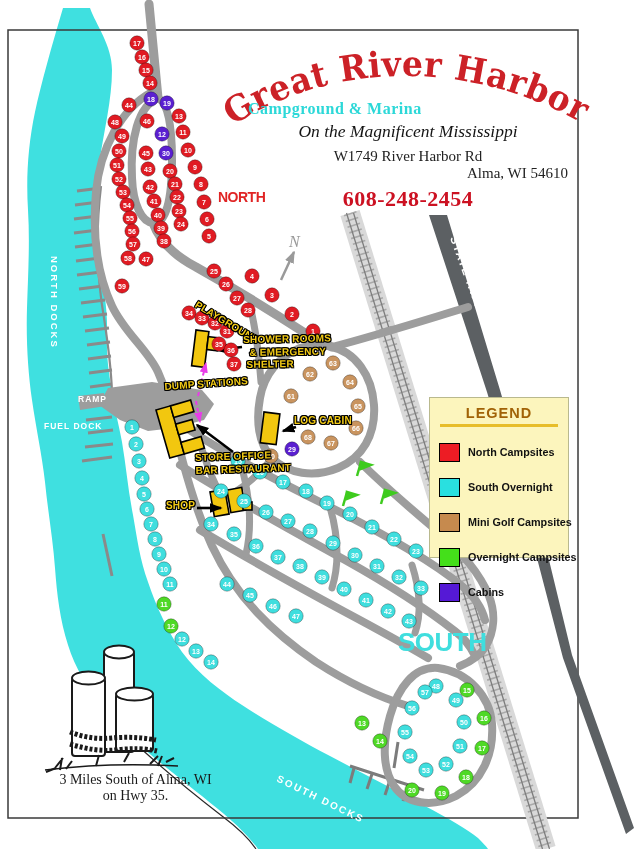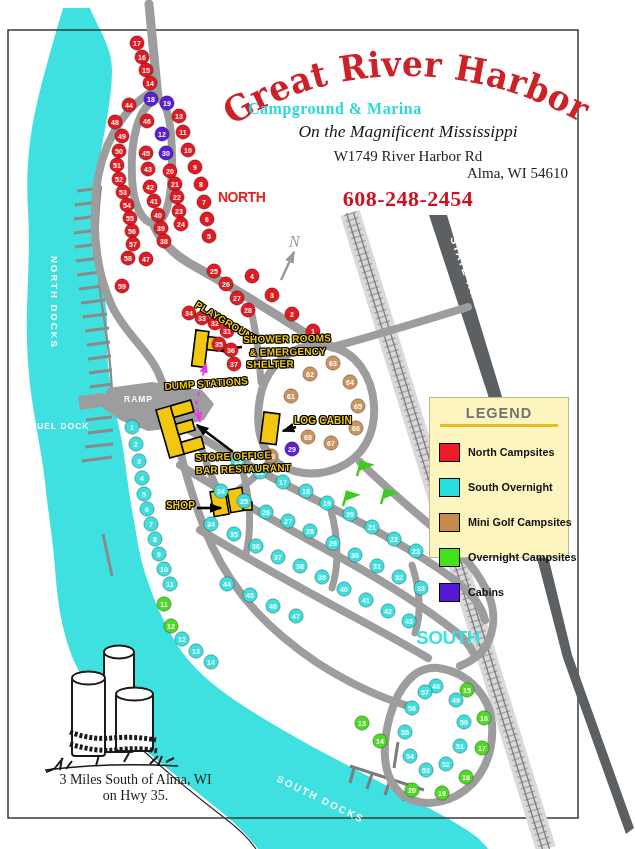--- a/index.html
+++ b/index.html
@@ -11,33 +11,33 @@
   .hdr-sub{left:248px;top:100px;width:320px;text-align:left;color:var(--sub_cyan);
            font:bold 16px "Liberation Serif",serif;letter-spacing:.5px;}
   .hdr-tag{left:238px;top:121px;width:340px;text-align:center;color:#151515;
            font:italic 17.5px "Liberation Serif",serif;}
   .hdr-a1{left:248px;top:148px;width:320px;text-align:center;font:15px "Liberation Serif",serif;color:#222;}
   .hdr-a2{left:248px;top:165px;width:320px;text-align:right;font:15px "Liberation Serif",serif;color:#222;}
   .hdr-ph{left:248px;top:186px;width:320px;text-align:center;color:var(--phone_red);
           font:bold 22px "Liberation Serif",serif;letter-spacing:.5px;}
   
   .sec-n{left:218px;top:189px;color:var(--north_label);font-weight:bold;font-size:14px;letter-spacing:-.5px;}
-  .sec-s{left:416px;top:627px;color:var(--south_label);font-weight:bold;font-size:19px;letter-spacing:-.5px;}
+  .sec-s{left:398px;top:627px;color:var(--south_label);font-weight:bold;font-size:26px;letter-spacing:-.5px;}
   
   .ylbl{color:var(--label_yellow);font-weight:bold;font-size:10px;letter-spacing:.2px;
         text-shadow:-1px -1px 0 #000,0 -1px 0 #000,1px -1px 0 #000,-1px 0 0 #000,
                     1px 0 0 #000,-1px 1px 0 #000,0 1px 0 #000,1px 1px 0 #000;
         transform-origin:0 0;line-height:12.5px;}
   
   .wlbl{color:var(--water_text);font-weight:bold;font-size:8.5px;letter-spacing:1px;transform-origin:0 0;}
   .wlbl.big{font-size:10px;letter-spacing:2px;}
   
   .legend{left:429px;top:397px;width:140px;height:161px;background:var(--legend_bg);
           border:1px solid #b9b98e;box-sizing:border-box;}
-  .legend-title{text-align:center;font-weight:bold;font-size:14.5px;letter-spacing:1px;padding-top:7px;color:#737373;}
+  .legend-title{text-align:center;font-weight:bold;font-size:14.5px;letter-spacing:1px;padding-top:7px;color:#a16207;}
   .legend-rule{height:2.5px;background:var(--legend_rule);margin:3px 10px 2px 10px;}
   .lrow{display:flex;align-items:center;margin:16px 0 0 9px;}
   .lsw{width:21px;height:19px;border:1.7px solid #000;box-sizing:border-box;flex:0 0 auto;}
   .llb{font-weight:bold;font-size:10.8px;margin-left:8px;color:#111;}
   
   .footer{left:18px;top:772px;width:235px;text-align:center;
           font-family:"Liberation Serif",serif;font-size:14px;line-height:16px;color:#1a1a1a;}
   
   .sitenum{font-family:"Liberation Sans",sans-serif;font-weight:bold;font-size:7px;fill:#fff;text-anchor:middle;}
   .arch{font-family:"DejaVu Serif",serif;font-weight:bold;font-size:35px;fill:var(--title_red);letter-spacing:.5px;}
@@ -734,22 +734,22 @@
 <div class="abs hdr-sub" data-name="subtitle">Campground &amp; Marina</div>
 <div class="abs hdr-tag" data-name="tagline">On the Magnificent Mississippi</div>
 <div class="abs hdr-a1" data-name="address-line1">W1749 River Harbor Rd</div>
 <div class="abs hdr-a2" data-name="address-line2">Alma, WI 54610</div>
 <div class="abs hdr-ph" data-name="phone-number">608-248-2454</div>
 
 <div class="abs sec-n" data-name="north-section-label">NORTH</div>
 <div class="abs sec-s" data-name="south-section-label">SOUTH</div>
 
 <div class="abs wlbl" style="left:60px;top:256px;transform:rotate(90deg);font-size:9.5px;letter-spacing:2px;" data-name="north-docks-label">NORTH DOCKS</div>
-<div class="abs wlbl" style="left:98px;top:394px;padding-left:26px;" data-name="ramp-label">RAMP</div>
-<div class="abs wlbl" style="left:31px;top:421px;" data-name="fuel-dock-label">FUEL DOCK</div>
+<div class="abs wlbl" style="left:78px;top:394px;" data-name="ramp-label">RAMP</div>
+<div class="abs wlbl" style="left:44px;top:421px;" data-name="fuel-dock-label">FUEL DOCK</div>
 <div class="abs wlbl big" style="left:280px;top:773px;transform:rotate(26deg);" data-name="south-docks-label">SOUTH DOCKS</div>
 
 <div class="abs ylbl" style="left:199px;top:299px;transform:rotate(31deg);" data-name="playground-label">PLAYGROUND</div>
 <div class="abs ylbl" style="left:243px;top:334px;transform:rotate(-1deg);" data-name="shower-rooms-label">
   <div data-name="shower-line-1">SHOWER ROOMS</div>
   <div style="margin-left:6px;" data-name="shower-line-2">&amp; EMERGENCY</div>
   <div style="margin-left:3px;" data-name="shower-line-3">SHELTER</div>
 </div>
 <div class="abs ylbl" style="left:164px;top:381px;transform:rotate(-4deg);" data-name="dump-stations-label">DUMP STATIONS</div>
 <div class="abs ylbl" style="left:294px;top:415px;" data-name="log-cabin-label">LOG CABIN</div>

